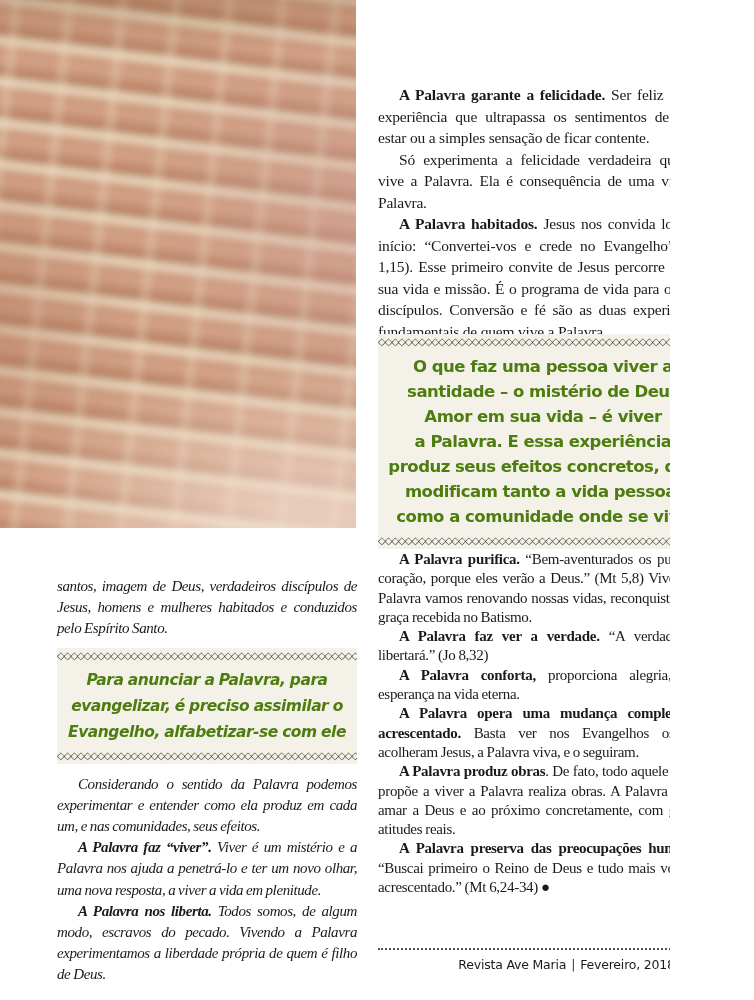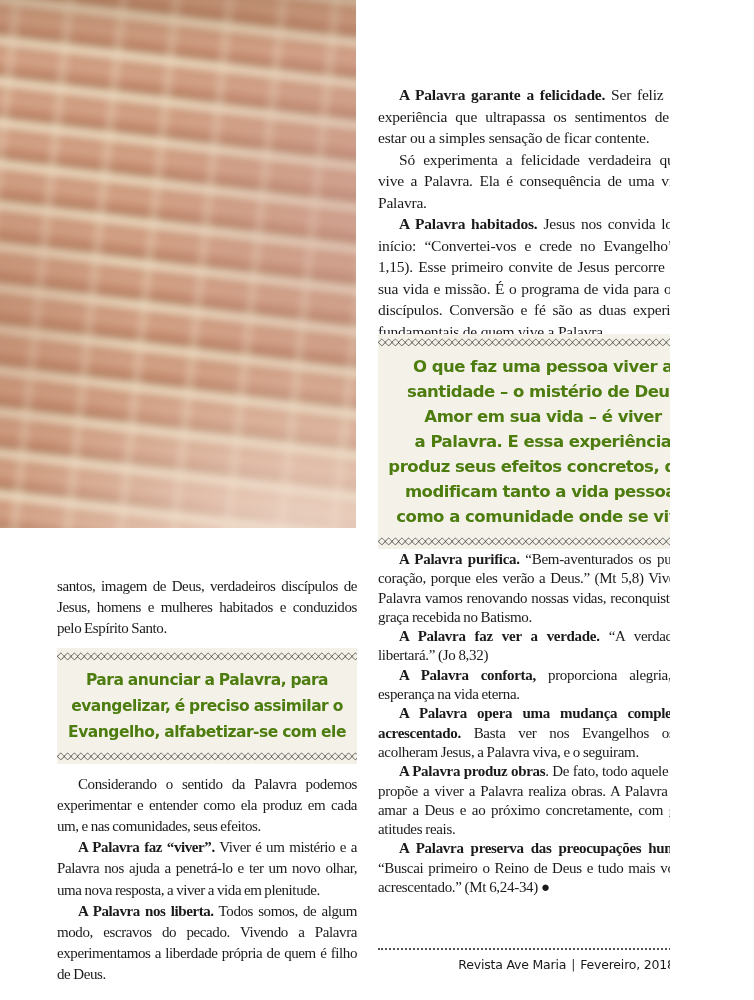--- a/index.html
+++ b/index.html
@@ -24,21 +24,21 @@
     filter:blur(4px);
   }
 
   
   .col{position:absolute;}
   .body-p{margin:0;text-align:justify;}
   .body-p.indent{text-indent:21px;}
   .body-p b{font-weight:bold;}
 
   .left-col{left:57px;top:576px;width:300px;font-size:15px;line-height:21.2px;
-            letter-spacing:-0.4px;word-spacing:-0.5px;}
+            letter-spacing:-0.4px;word-spacing:-0.5px;font-style:italic;}
   .right-top{left:378px;top:84px;width:330px;font-size:15.5px;line-height:21.5px;
              letter-spacing:-0.2px;}
   .right-bottom{left:378px;top:550px;width:330px;font-size:15px;line-height:19.3px;
                 letter-spacing:-0.3px;word-spacing:-0.5px;}
 
   
   .quote-box{background:#f4f1e8;}
   .diamonds{
     font-family:"DejaVu Sans", sans-serif;color:#3b3b39;
     font-size:10px;line-height:12px;letter-spacing:-1px;

